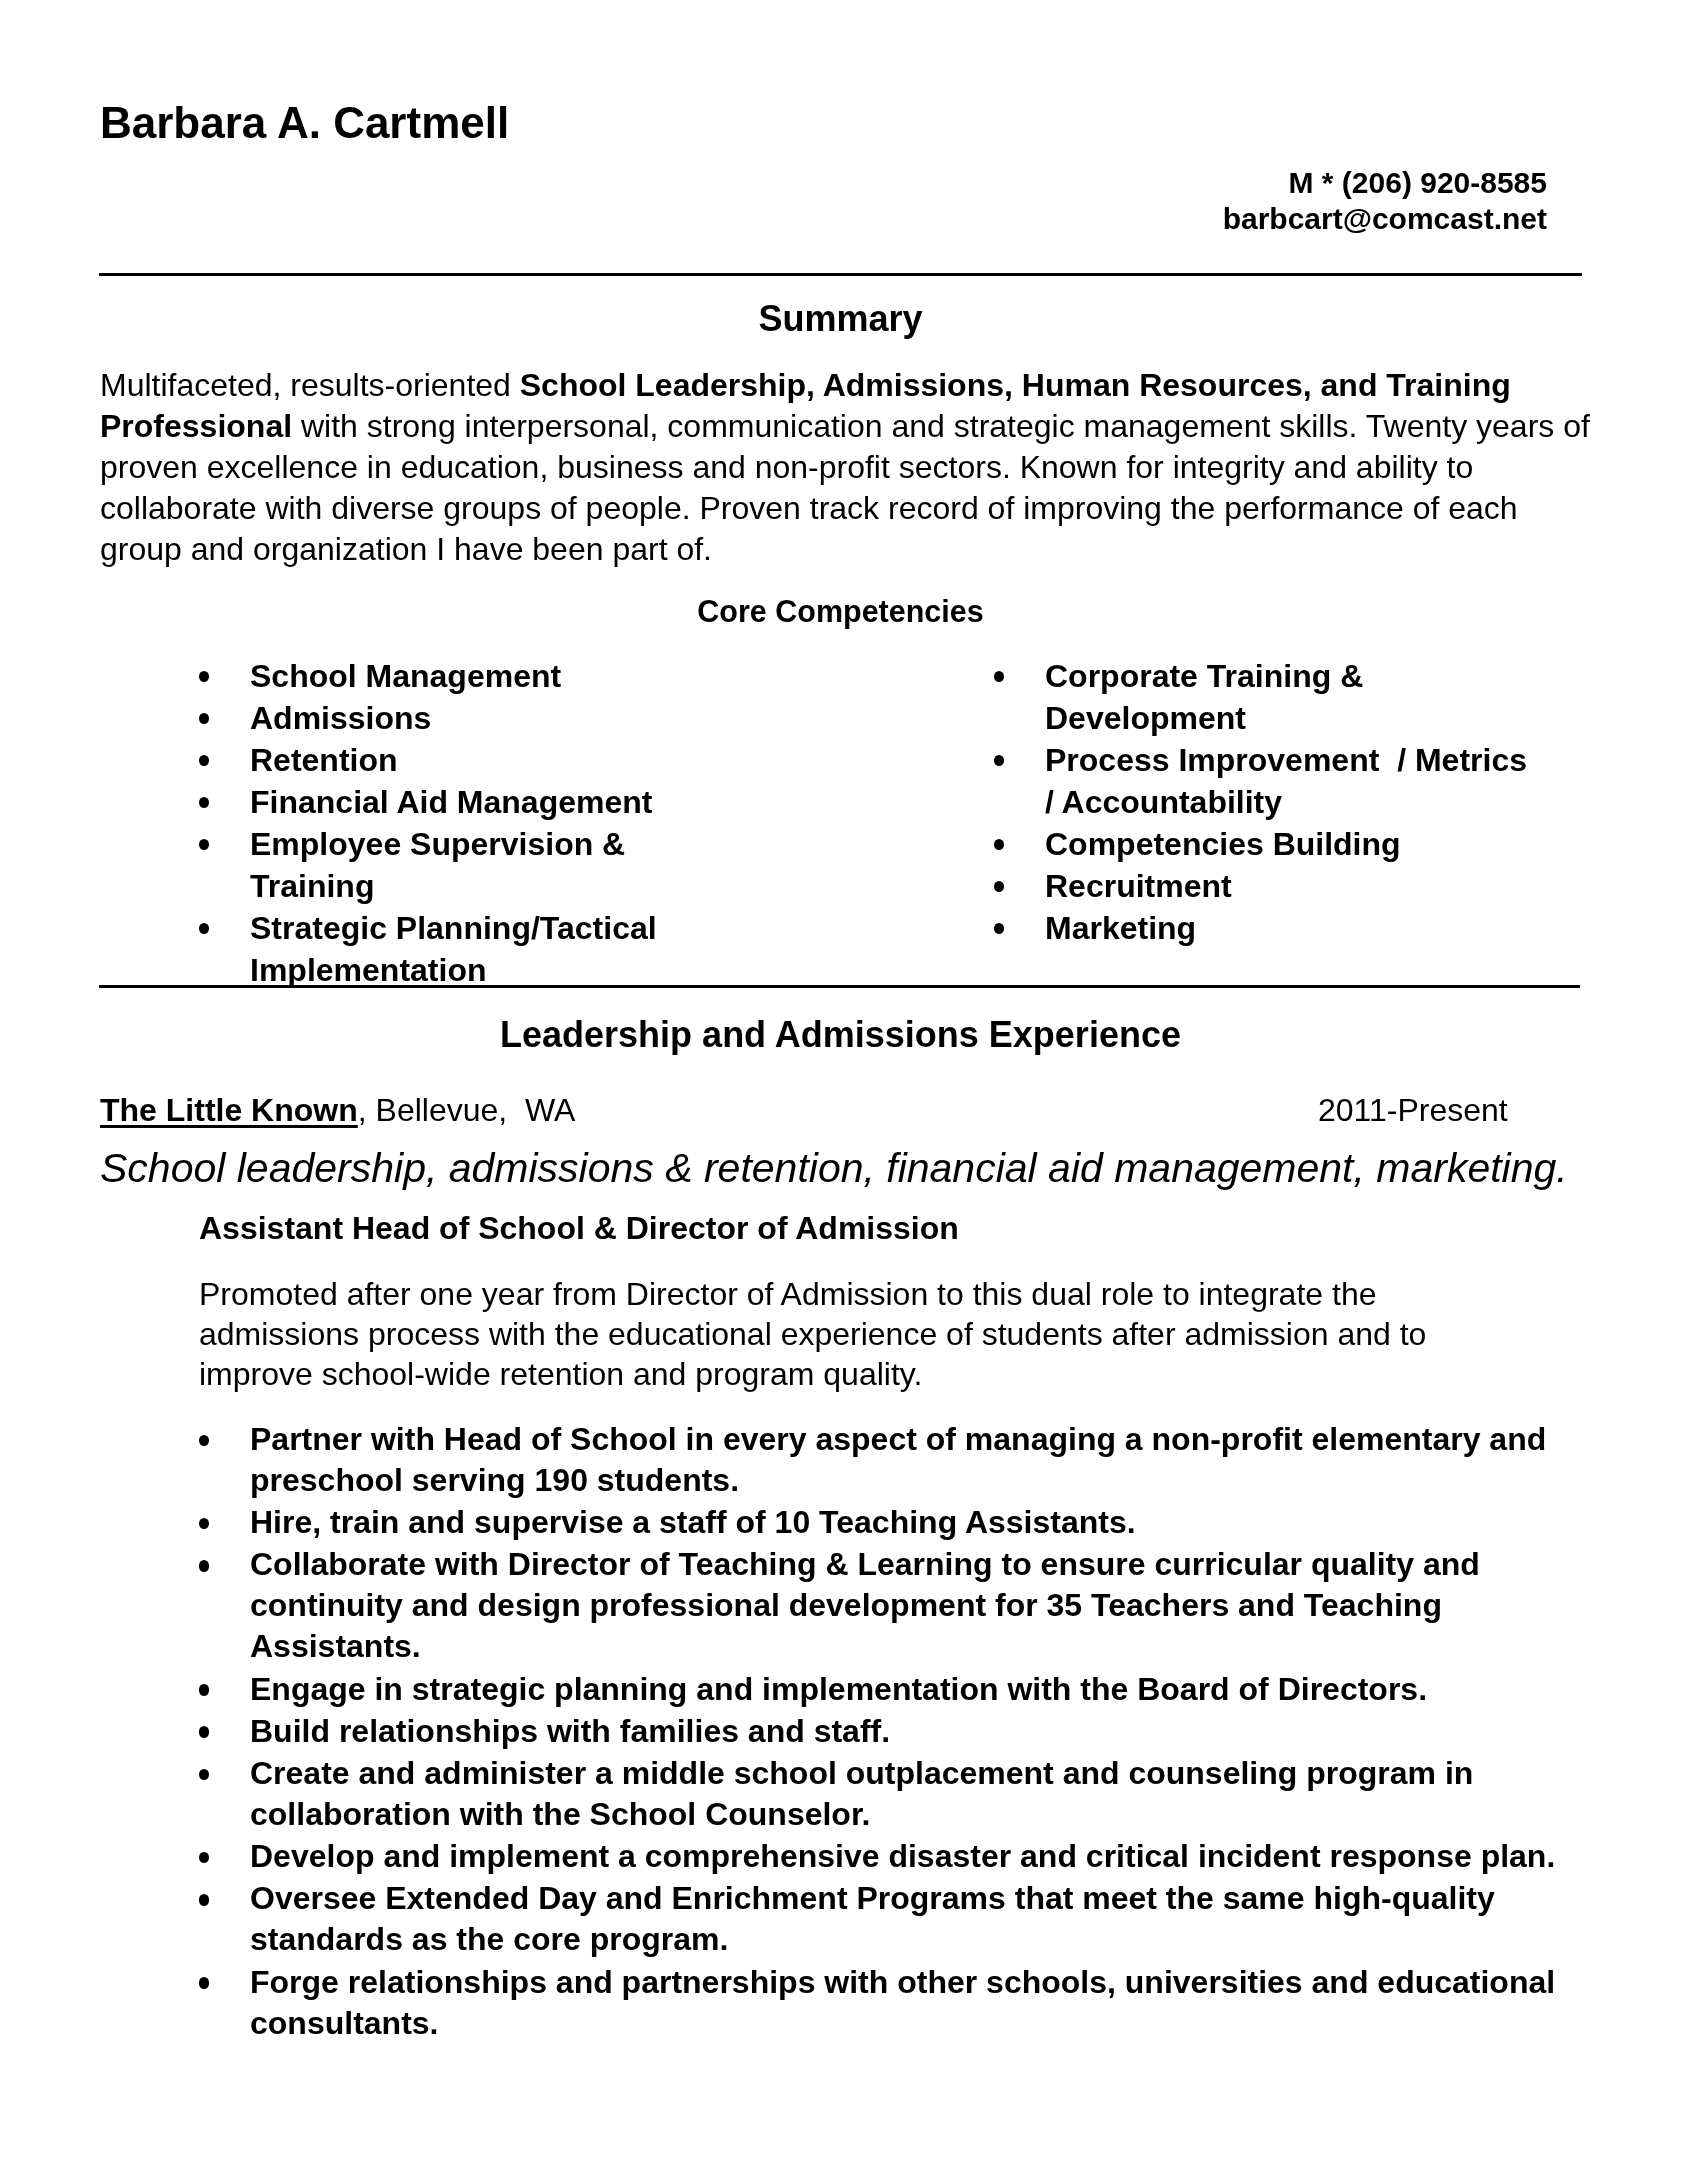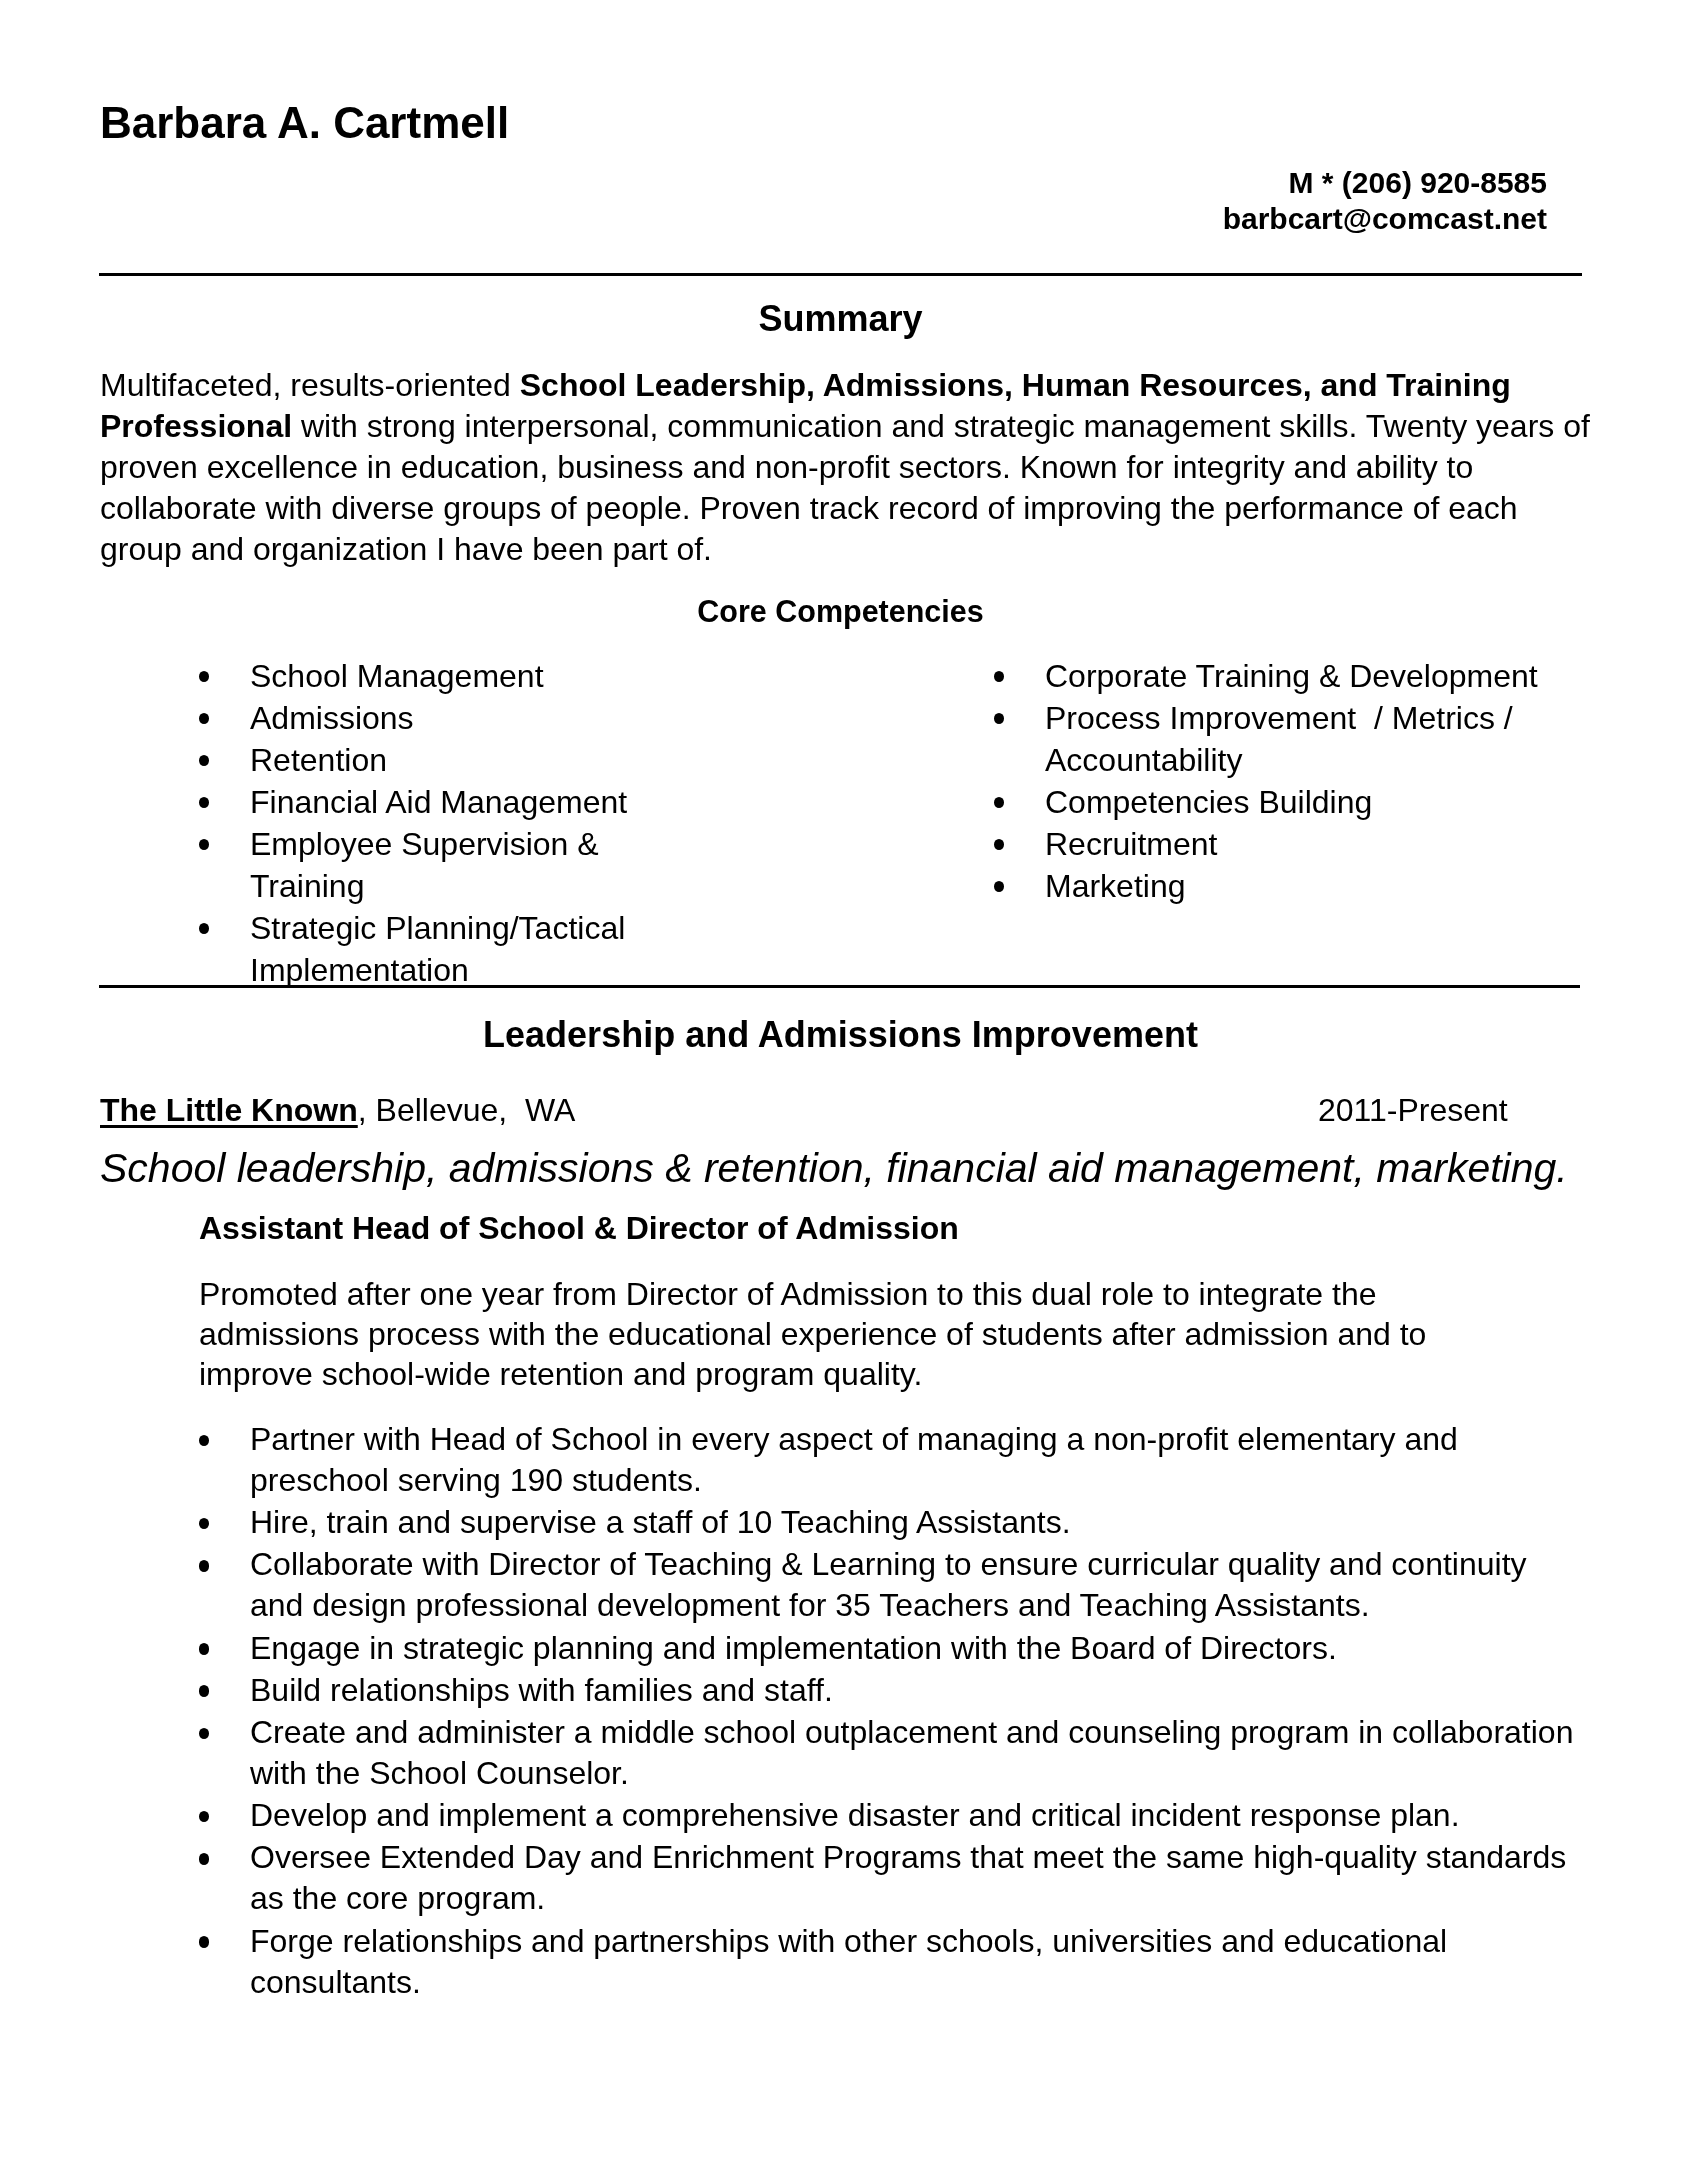--- a/index.html
+++ b/index.html
@@ -8,21 +8,21 @@
   .abs { position:absolute; }
   .name { left:100px; top:97px; font-size:44px; font-weight:bold; line-height:51px; white-space:nowrap; }
   .contact { right:140px; top:165px; text-align:right; font-size:30px; line-height:36px;font-weight:bold; }
   .contact div { white-space:nowrap; }
   .rule { position:absolute; left:99px; width:1483px; height:3.3px; background:#000000; }
   .section-heading { position:absolute; left:99px; width:1483px; text-align:center; font-weight:bold; font-size:36px; line-height:43px; white-space:nowrap; }
   .para { position:absolute; left:100px; width:1491px; font-size:32px; line-height:41px; }
   .para b { font-weight:bold; }
   .subheading { position:absolute; left:99px; width:1483px; text-align:center; font-weight:bold; font-size:30.5px; line-height:38px; }
   .comp-col { position:absolute; margin:0; padding:0; list-style:none; font-size:32px; line-height:42px; }
-  .comp-col li, .duties li { position:relative; padding-left:44px; }
+  .comp-col li, .duties li { position:relative; padding-left:44px;font-weight:bold; }
   .comp-col li .dot, .duties li .dot { position:absolute; left:-7.4px; top:15.7px; width:10.7px; height:11.5px; border-radius:50%; background:#000000; }
   .employer { position:absolute; left:100px; top:1090px; width:1483px; font-size:32px; line-height:41px; white-space:nowrap; }
   .employer .org { font-weight:bold; text-decoration:underline; text-decoration-thickness:3.3px; text-underline-offset:4.1px; }
   .dates { position:absolute; left:1292px; top:1090px; font-size:32px; line-height:41px; white-space:nowrap;margin-left:26px; }
   .tagline { position:absolute; left:100px; top:1148px; font-size:41px; line-height:41px; font-style:italic; white-space:nowrap; }
   .jobtitle { position:absolute; left:199px; top:1208px; font-size:32px; line-height:41px; font-weight:bold; white-space:nowrap; }
   .promo { position:absolute; left:199px; top:1274px; width:1318px; font-size:32px; line-height:40px; }
   .duties { position:absolute; left:206px; top:1419px; width:1368px; margin:0; padding:0; list-style:none; font-size:32px; line-height:41px; }
   .duties li { margin-bottom:1.2px; }
 </style>
@@ -54,21 +54,21 @@
 <ul class="comp-col" style="left:1001px; top:655px; width:560px;">
   <li><span class="dot"></span><span>Corporate Training &amp; Development</span></li>
   <li style="padding-right:33px;"><span class="dot"></span><span style="white-space:pre-wrap;">Process Improvement  / Metrics / Accountability</span></li>
   <li><span class="dot"></span><span>Competencies Building</span></li>
   <li><span class="dot"></span><span>Recruitment</span></li>
   <li><span class="dot"></span><span>Marketing</span></li>
 </ul>
 
 <div class="rule" style="top:985px; width:1481px;"></div>
 
-<div class="section-heading" style="top:1013px;">Leadership and Admissions Improvement</div>
+<div class="section-heading" style="top:1013px;">Leadership and Admissions Experience</div>
 
 <div class="employer"><span class="org">The Little Known</span><span style="white-space:pre;">, Bellevue,  WA</span></div>
 <div class="dates">2011-Present</div>
 
 <div class="tagline">School leadership, admissions &amp; retention, financial aid management, marketing.</div>
 
 <div class="jobtitle">Assistant Head of School &amp; Director of Admission</div>
 
 <p class="promo" style="margin:0;">Promoted after one year from Director of Admission to this dual role to integrate the admissions process with the educational experience of students after admission and to improve school-wide retention and program quality.</p>
 

